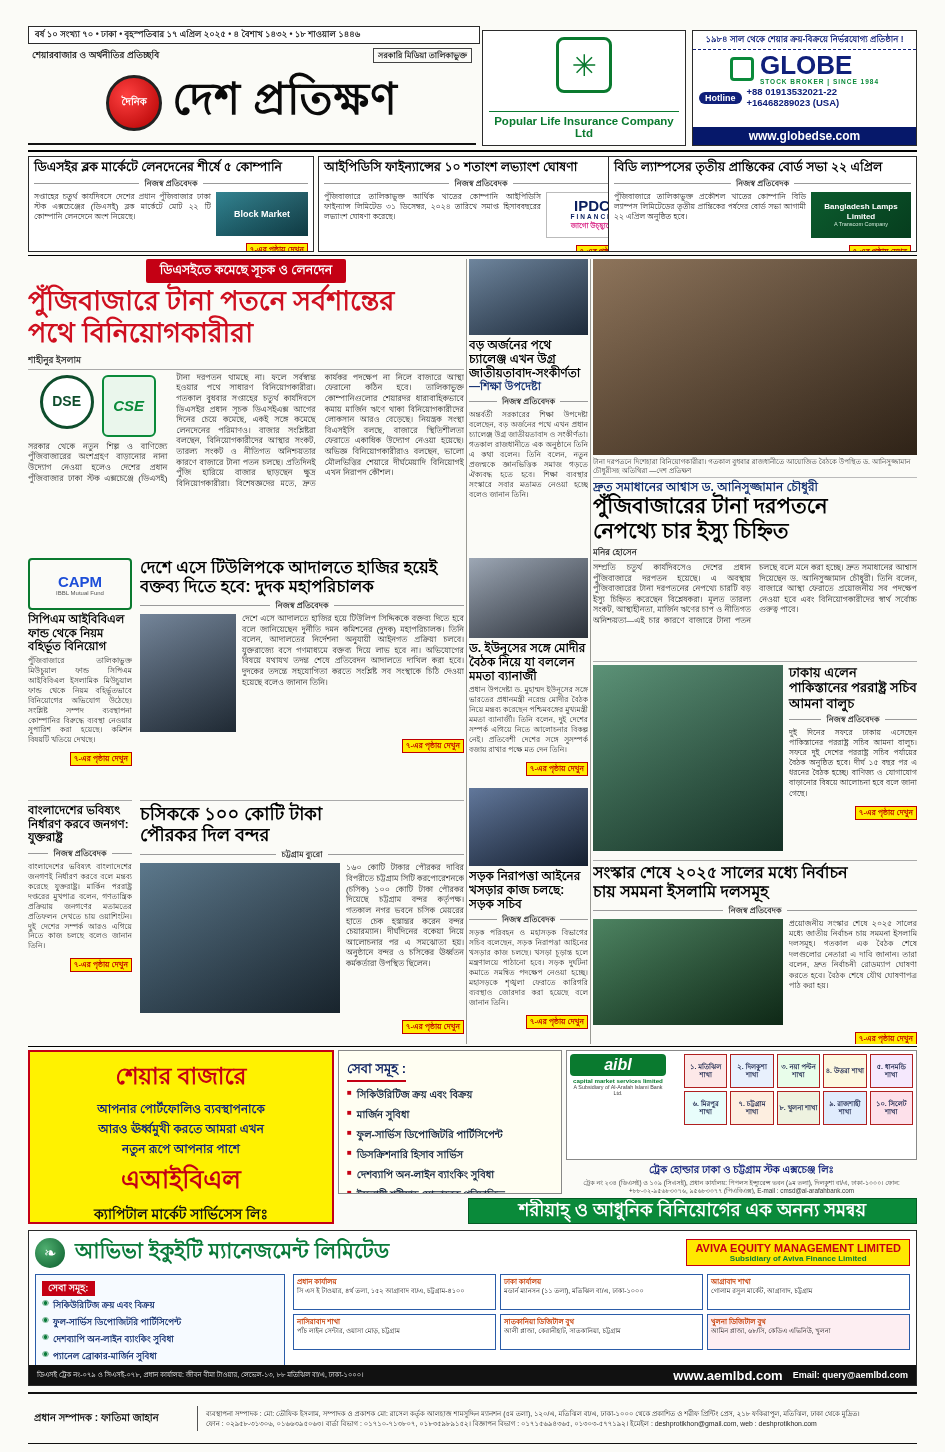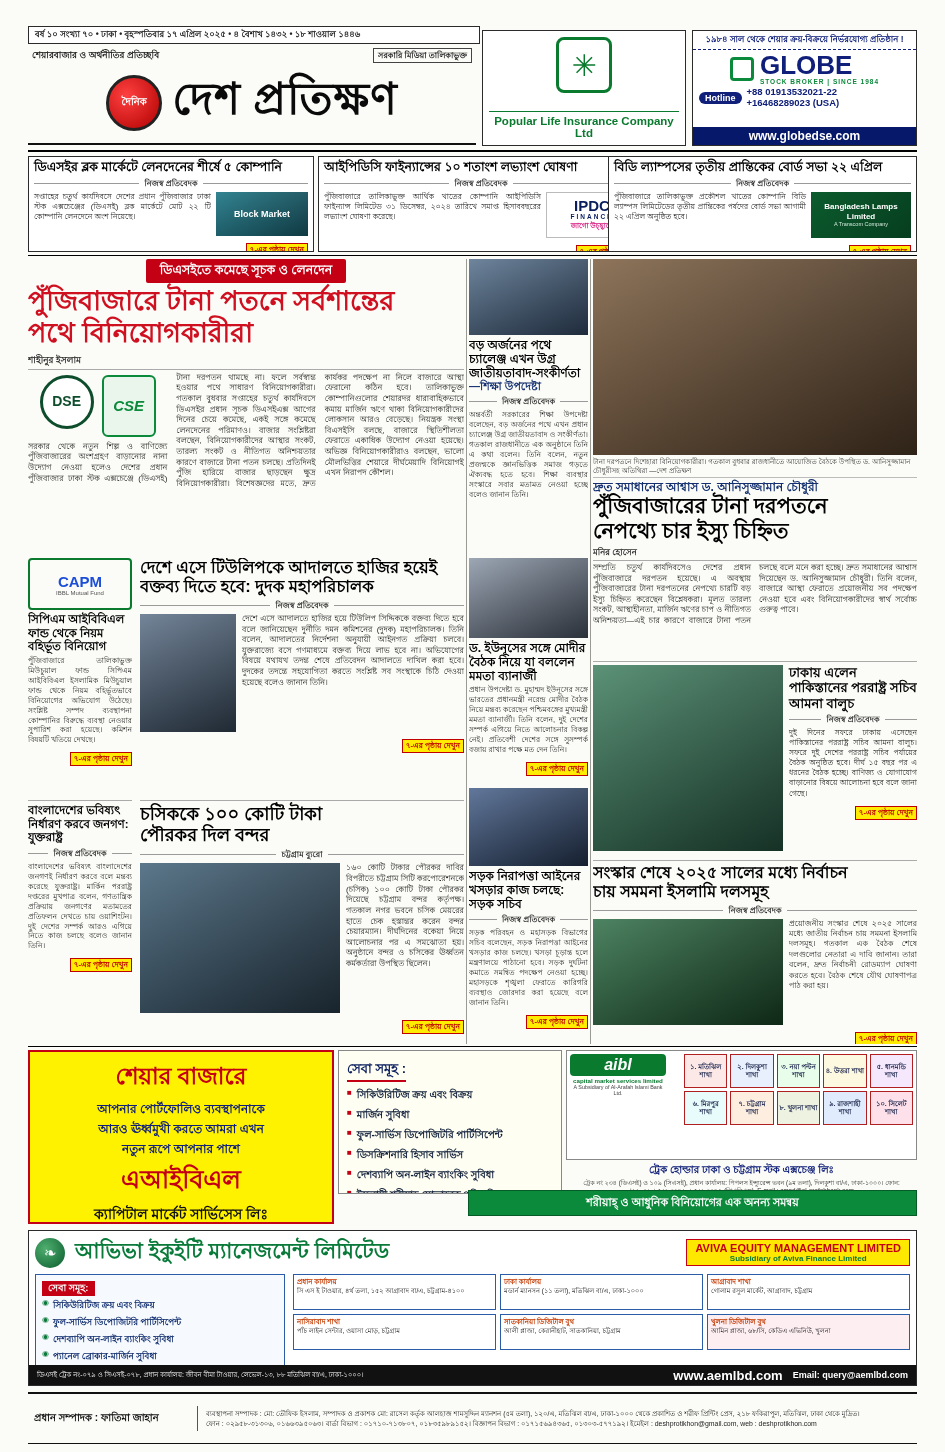--- a/index.html
+++ b/index.html
@@ -316,21 +316,21 @@
           <div class="branch" style="background:#fde0ea">১০. সিলেট শাখা</div>
         </div>
       </div>
     </div>
 
     <div class="abs" style="left:538px;top:112px;width:351px;height:32px;text-align:center">
       <div style="font-size:10px;font-weight:bold;color:#10207a">ট্রেক হোল্ডার ঢাকা ও চট্টগ্রাম স্টক এক্সচেঞ্জ লিঃ</div>
       <div style="font-size:6.3px;color:#333;line-height:1.3">ট্রেক নং ২৩৪ (ডিএসই) ও ১০৯ (সিএসই), প্রধান কার্যালয়: পিপলস ইন্স্যুরেন্স ভবন (৯ম তলা), দিলকুশা বা/এ, ঢাকা-১০০০। ফোন: +৮৮-০২-৯৫৬৮৩০৭৬, ৯৫৬৮৩০৭৭ (পিএবিএক্স), E-mail : cmsd@al-arafahbank.com</div>
     </div>
 
-    <div class="abs" style="left:440px;top:140px;width:449px;height:26px;background:#0a8a3a;color:#fff;display:flex;align-items:center;justify-content:center;font-size:11px;font-weight:800;border:1px solid #065c26">শরীয়াহ্ ও আধুনিক বিনিয়োগের এক অনন্য সমন্বয়</div>
+    <div class="abs" style="left:440px;top:148px;width:449px;height:26px;background:#0a8a3a;color:#fff;display:flex;align-items:center;justify-content:center;font-size:18px;font-weight:800;border:1px solid #065c26">শরীয়াহ্ ও আধুনিক বিনিয়োগের এক অনন্য সমন্বয়</div>
   </div>
 
   <div class="abs box" style="left:28px;top:1230px;width:889px;height:156px;padding:4px 6px">
     <div style="display:flex;align-items:center;gap:10px">
       <div style="width:30px;height:30px;border-radius:50%;background:radial-gradient(circle at 35% 35%,#4fae6f,#0a5c2c);color:#fff;display:flex;align-items:center;justify-content:center;font-size:15px">❧</div>
       <div style="font-size:21px;font-weight:800;color:#0a7a3a">আভিভা ইকুইটি ম্যানেজমেন্ট লিমিটেড</div>
       <div style="margin-left:auto;background:#ffe800;border:1px solid #c40014;padding:2px 8px;text-align:center">
         <div style="font-size:11px;font-weight:800;color:#c40014">AVIVA EQUITY MANAGEMENT LIMITED</div>
         <div style="font-size:8px;font-weight:bold;color:#0a7a3a">Subsidiary of Aviva Finance Limited</div>
       </div>

